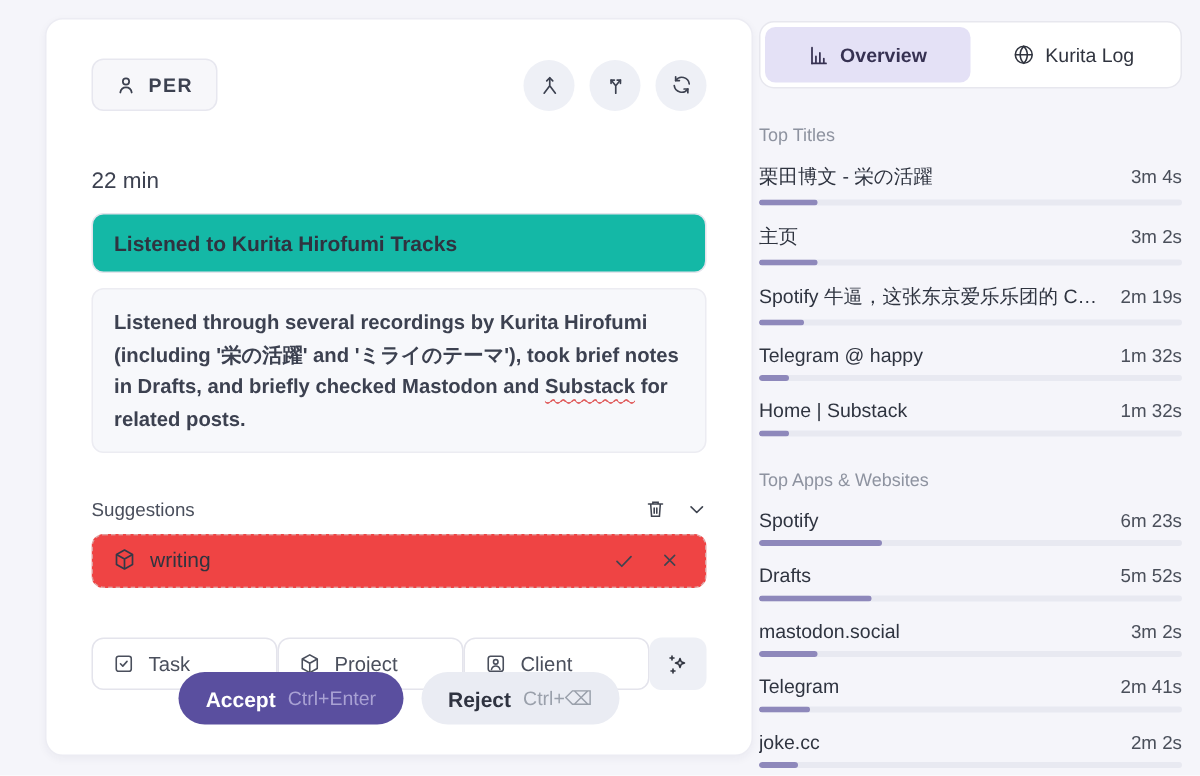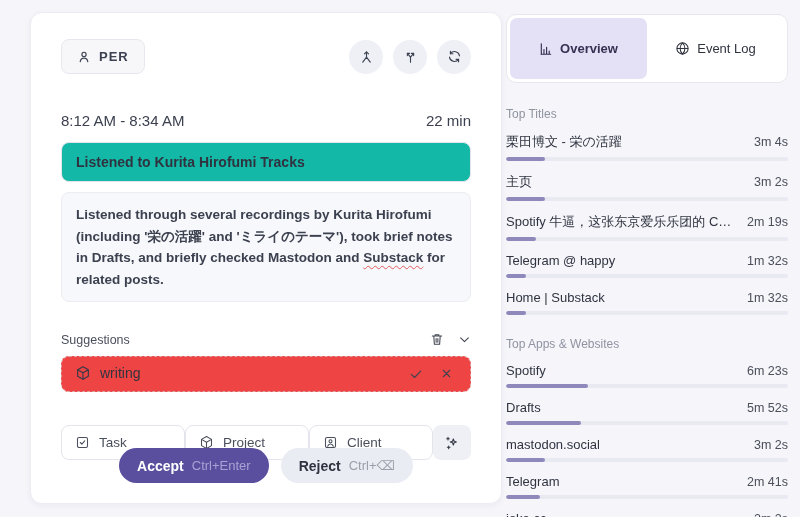--- a/index.html
+++ b/index.html
@@ -78,21 +78,21 @@
   .btn-reject .shortcut { color:#9aa0ab; font-weight:400; font-size:13px; }
 
   
   .panel { position:absolute; left:506px; top:14px; width:282px; }
   .tabs {
     display:flex; background:#fff; border:1px solid #e7e7ee; border-radius:10px;
     padding:3px; margin-bottom:24px;
   }
   .tab {
     flex:1; display:flex; align-items:center; justify-content:center; gap:7px;
-    font-size:13px; color:#30343f; padding:23px 0; border-radius:7px; cursor:pointer;
+    font-size:13px; color:#30343f; padding:11px 0; border-radius:7px; cursor:pointer;
     background:transparent; border:none; font-family:inherit;
   }
   .tab.active { background:var(--accent-soft,#e4e1f6); color:#363152; font-weight:600; }
   .section-header { font-size:12px; color:#8e93a0; margin-bottom:12px; }
   .stat-section { margin-bottom:22px; }
   .stat-row { margin-bottom:12px; }
   .stat-line { display:flex; justify-content:space-between; align-items:baseline; gap:10px; }
   .stat-label {
     font-size:13px; color:#2f3440; white-space:nowrap; overflow:hidden; text-overflow:ellipsis; flex:1;
   }
@@ -139,21 +139,20 @@
             <svg width="15" height="15" viewBox="0 0 24 24" fill="none" stroke="currentColor" stroke-width="1.8" stroke-linecap="round" stroke-linejoin="round">
                 <path d="M20 11a8 8 0 0 0-14.5-3.5M4 13a8 8 0 0 0 14.5 3.5"></path>
                 <path d="M5.5 3.5v4h4M18.5 20.5v-4h-4"></path>
               </svg>
           </span>
         </button>
       </div>
     </div>
 
     <div class="time-row">
-      <span>8:12 AM - 8:34 AM</span>
       <span>22 min</span>
     </div>
 
     <div class="title-input">Listened to Kurita Hirofumi Tracks</div>
 
     <div class="desc-box"><span>Listened through several recordings by Kurita Hirofumi (including '栄の活躍' and 'ミライのテーマ'), took brief notes in Drafts, and briefly checked Mastodon and </span><span class="misspell">Substack</span><span> for related posts.</span></div>
 
     <div class="sugg-head">
       <span class="label">Suggestions</span>
       <span class="tools">
@@ -261,21 +260,21 @@
         </span>
         <span>Overview</span>
       </button>
       <button class="tab">
         <span>
           <svg width="15" height="15" viewBox="0 0 24 24" fill="none" stroke="currentColor" stroke-width="1.7">
               <circle cx="12" cy="12" r="9"></circle>
               <path d="M3 12h18M12 3c2.6 2.5 3.8 5.6 3.8 9S14.6 18.5 12 21c-2.6-2.5-3.8-5.6-3.8-9S9.4 5.5 12 3z"></path>
             </svg>
         </span>
-        <span>Event Log</span>
+        <span>Kurita Log</span>
       </button>
     </div>
 
     <div class="stat-section">
       <div class="section-header">Top Titles</div>
       <div>
   <div class="stat-row">
     <div class="stat-line">
       <span class="stat-label">栗田博文 - 栄の活躍</span>
       <span class="stat-duration">3m 4s</span>

